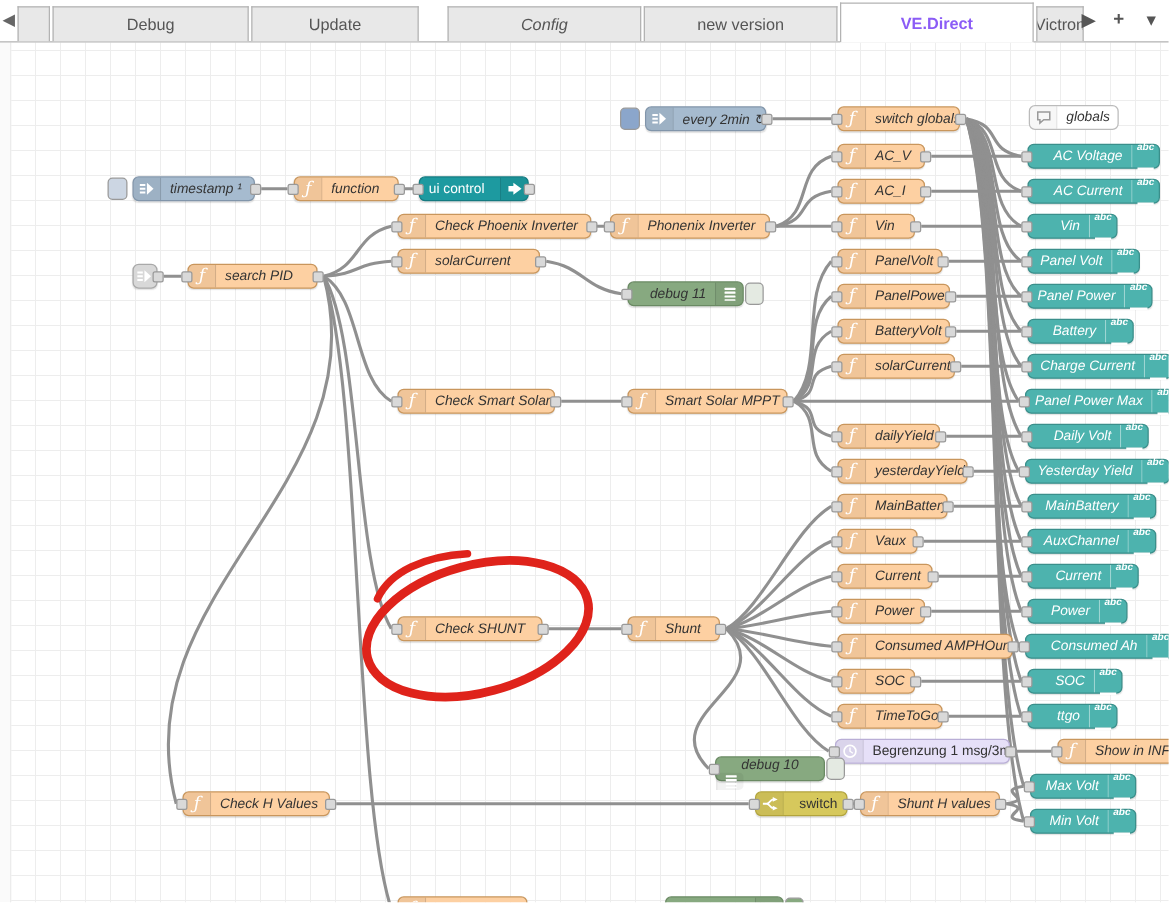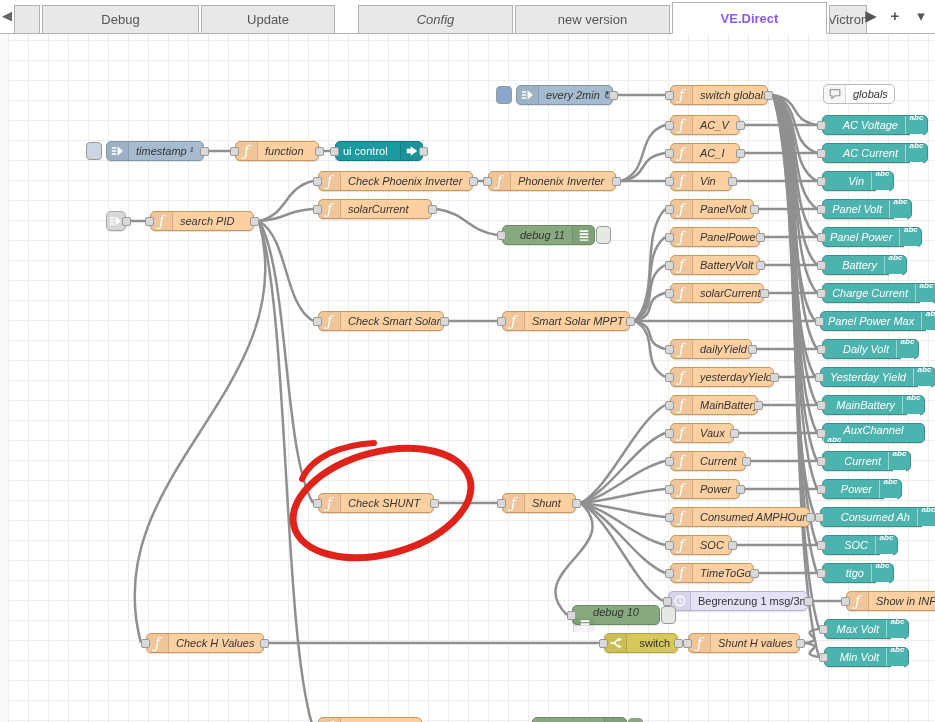--- a/index.html
+++ b/index.html
@@ -581,21 +581,21 @@
           </span>
         </div>
         <div class="port" style="left: 815px; top: 339.5px;"></div>
         <div class="node t-ui_text" style="left: 822px; top: 362px; width: 103px; background: rgb(77, 179, 174); border-color: rgb(58, 143, 139);">
           <span class="lbl">MainBattery</span>
           <span class="icon iright">
             <span class="abc">abc</span>
           </span>
         </div>
         <div class="port" style="left: 817px; top: 367.5px;"></div>
-        <div class="node t-ui_text" style="left: 822px; top: 390px; width: 103px; background: rgb(77, 179, 174); border-color: rgb(58, 143, 139); flex-direction: column;">
+        <div class="node t-ui_text" style="left: 822px; top: 390px; width: 103px; background: rgb(77, 179, 174); border-color: rgb(58, 143, 139);">
           <span class="lbl">AuxChannel</span>
           <span class="icon iright">
             <span class="abc">abc</span>
           </span>
         </div>
         <div class="port" style="left: 817px; top: 395.5px;"></div>
         <div class="node t-ui_text" style="left: 822px; top: 418px; width: 89px; background: rgb(77, 179, 174); border-color: rgb(58, 143, 139);">
           <span class="lbl">Current</span>
           <span class="icon iright">
             <span class="abc">abc</span>

